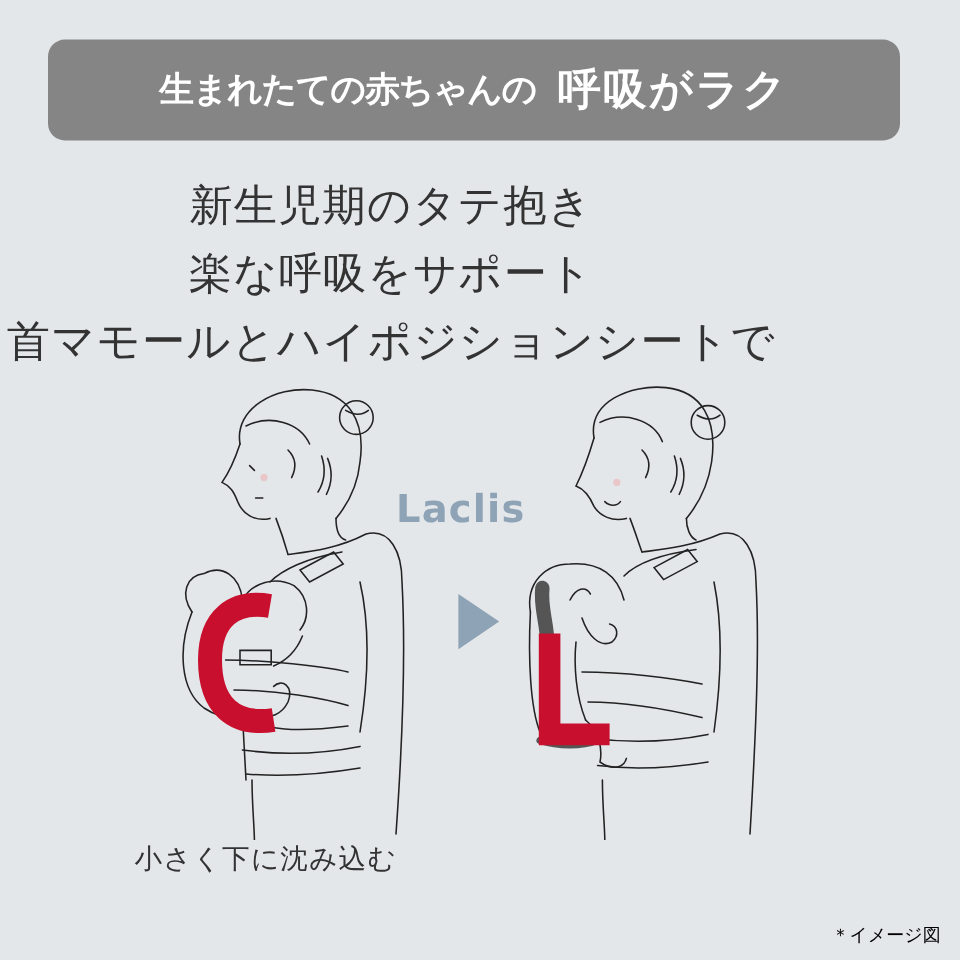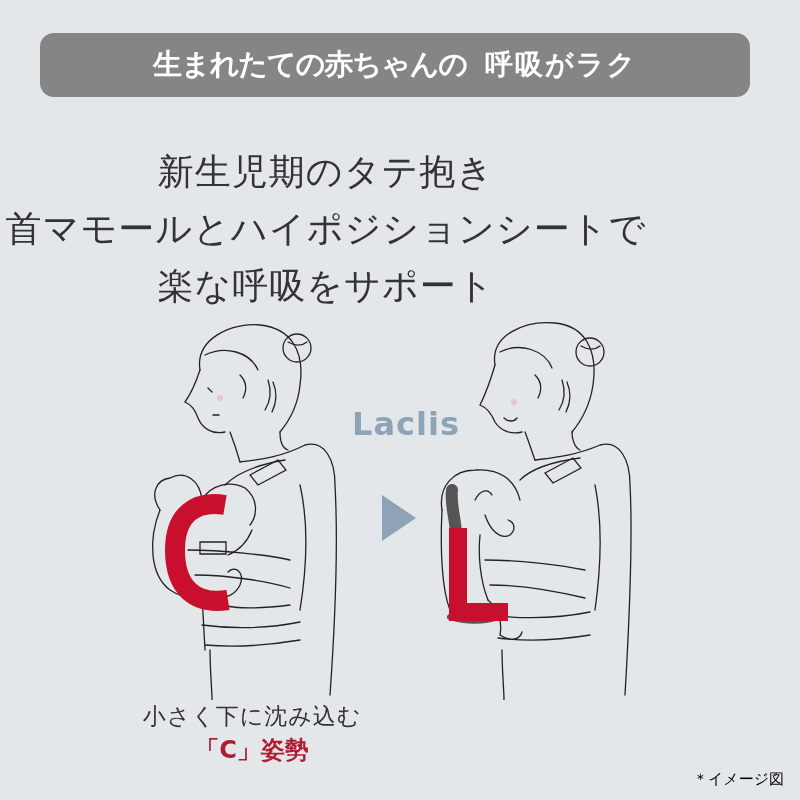--- a/index.html
+++ b/index.html
@@ -3,70 +3,70 @@
   <meta charset="utf-8">
   <style>
     html, body { margin:0; padding:0; }
     body {
       width:800px; height:800px; position:relative; overflow:hidden;
       background:#e3e7ea;
       font-family:"DejaVu Sans", "Liberation Sans", sans-serif;
       color:#2a2a2a;
     }
     .banner {
-      position:absolute; left:40px; top:33px; width:710px; height:64px;
+      position:absolute; left:40px; top:33px; width:710px; height:84px;
       background:#858585; border-radius:14px;
       display:flex; align-items:center; justify-content:center;
       color:#ffffff;
     }
     .banner .lead { font-size:29px; font-weight:bold; letter-spacing:-1px; margin-right:18px; }
-    .banner .em { font-size:28px; font-weight:bold; letter-spacing:2px; }
+    .banner .em { font-size:36px; font-weight:bold; letter-spacing:2px; }
     .sub {
       position:absolute; left:0; top:143px; width:652px; text-align:center;
       font-size:36px; line-height:57px; color:#333; font-weight:300;
       letter-spacing:1px;
     }
     .sub div { white-space:nowrap; }
     .illus { position:absolute; }
     .illus-left { left:140px; top:310px; width:220px; height:390px; }
     .illus-right { left:430px; top:310px; width:220px; height:390px; }
     .brand {
-      position:absolute; left:330px; top:405px; width:130px; text-align:right;
+      position:absolute; left:330px; top:405px; width:130px; text-align:left;
       color:#8ea3b6; font-weight:bold; font-size:32px; line-height:38px;
       letter-spacing:1px;
     }
     .brand .sub2 { font-size:28px; }
     .arrow {
       position:absolute; left:382px; top:495px; width:0; height:0;
       border-top:23px solid transparent; border-bottom:23px solid transparent;
       border-left:34px solid #8ea3b6;
     }
     .caption {
-      position:absolute; top:700px; text-align:center; width:280px;
+      position:absolute; top:700px; width:280px;
     }
     .caption-left { left:112px; }
     .caption-right { left:397px; }
     .caption .desc { font-size:23px; color:#333; line-height:32px; letter-spacing:1px; }
     .caption .pose { font-size:24px; font-weight:bold; color:#b01c32; line-height:36px; }
     .note {
       position:absolute; right:16px; top:770px; font-size:15px; color:#000000;
     }
   </style>
 </head>
 <body>
 
 <div class="banner">
   <span class="lead">生まれたての赤ちゃんの</span>
   <span class="em">呼吸がラク</span>
 </div>
 
 <div class="sub">
   <div>新生児期のタテ抱き</div>
+  <div>楽な呼吸をサポート</div>
   <div>首マモールとハイポジションシートで</div>
-  <div>楽な呼吸をサポート</div>
 </div>
 
 <svg class="illus illus-left" viewBox="0 0 220 390" fill="none" stroke="#222" stroke-width="1.3" stroke-linecap="round">
 
   <path d="M60,60 C55,30 90,12 120,15 C150,18 165,40 160,75 C158,95 150,110 140,122"></path>
   <path d="M60,60 C55,75 50,85 45,92 C52,95 55,100 58,108 C62,118 72,125 85,122"></path>
 
   <path d="M65,45 C85,35 110,42 118,60"></path>
   <path d="M100,65 C105,70 108,78 103,88"></path>
   <path d="M128,70 C132,82 130,92 125,100"></path>
@@ -141,19 +141,18 @@
   <path d="M58,290 C70,300 72,315 70,325 C80,332 90,330 92,322"></path>
 
   <path d="M22,180 C20,195 26,210 26,225" stroke="#555" stroke-width="12"></path>
   <path d="M20,307 C35,312 55,312 68,307" stroke="#555" stroke-width="6"></path>
 
   <path d="M28,218 L28,302 L78,302" stroke="#c8102e" stroke-width="18" stroke-linecap="butt" stroke-linejoin="miter"></path>
 </svg>
 
 <div class="caption caption-left">
   <div class="desc">小さく下に沈み込む</div>
-  <div class="pose">「C」姿勢</div>
 </div>
 
 <div class="caption caption-right">
 </div>
 
 <div class="note">＊イメージ図</div>
 
 </body></html>

